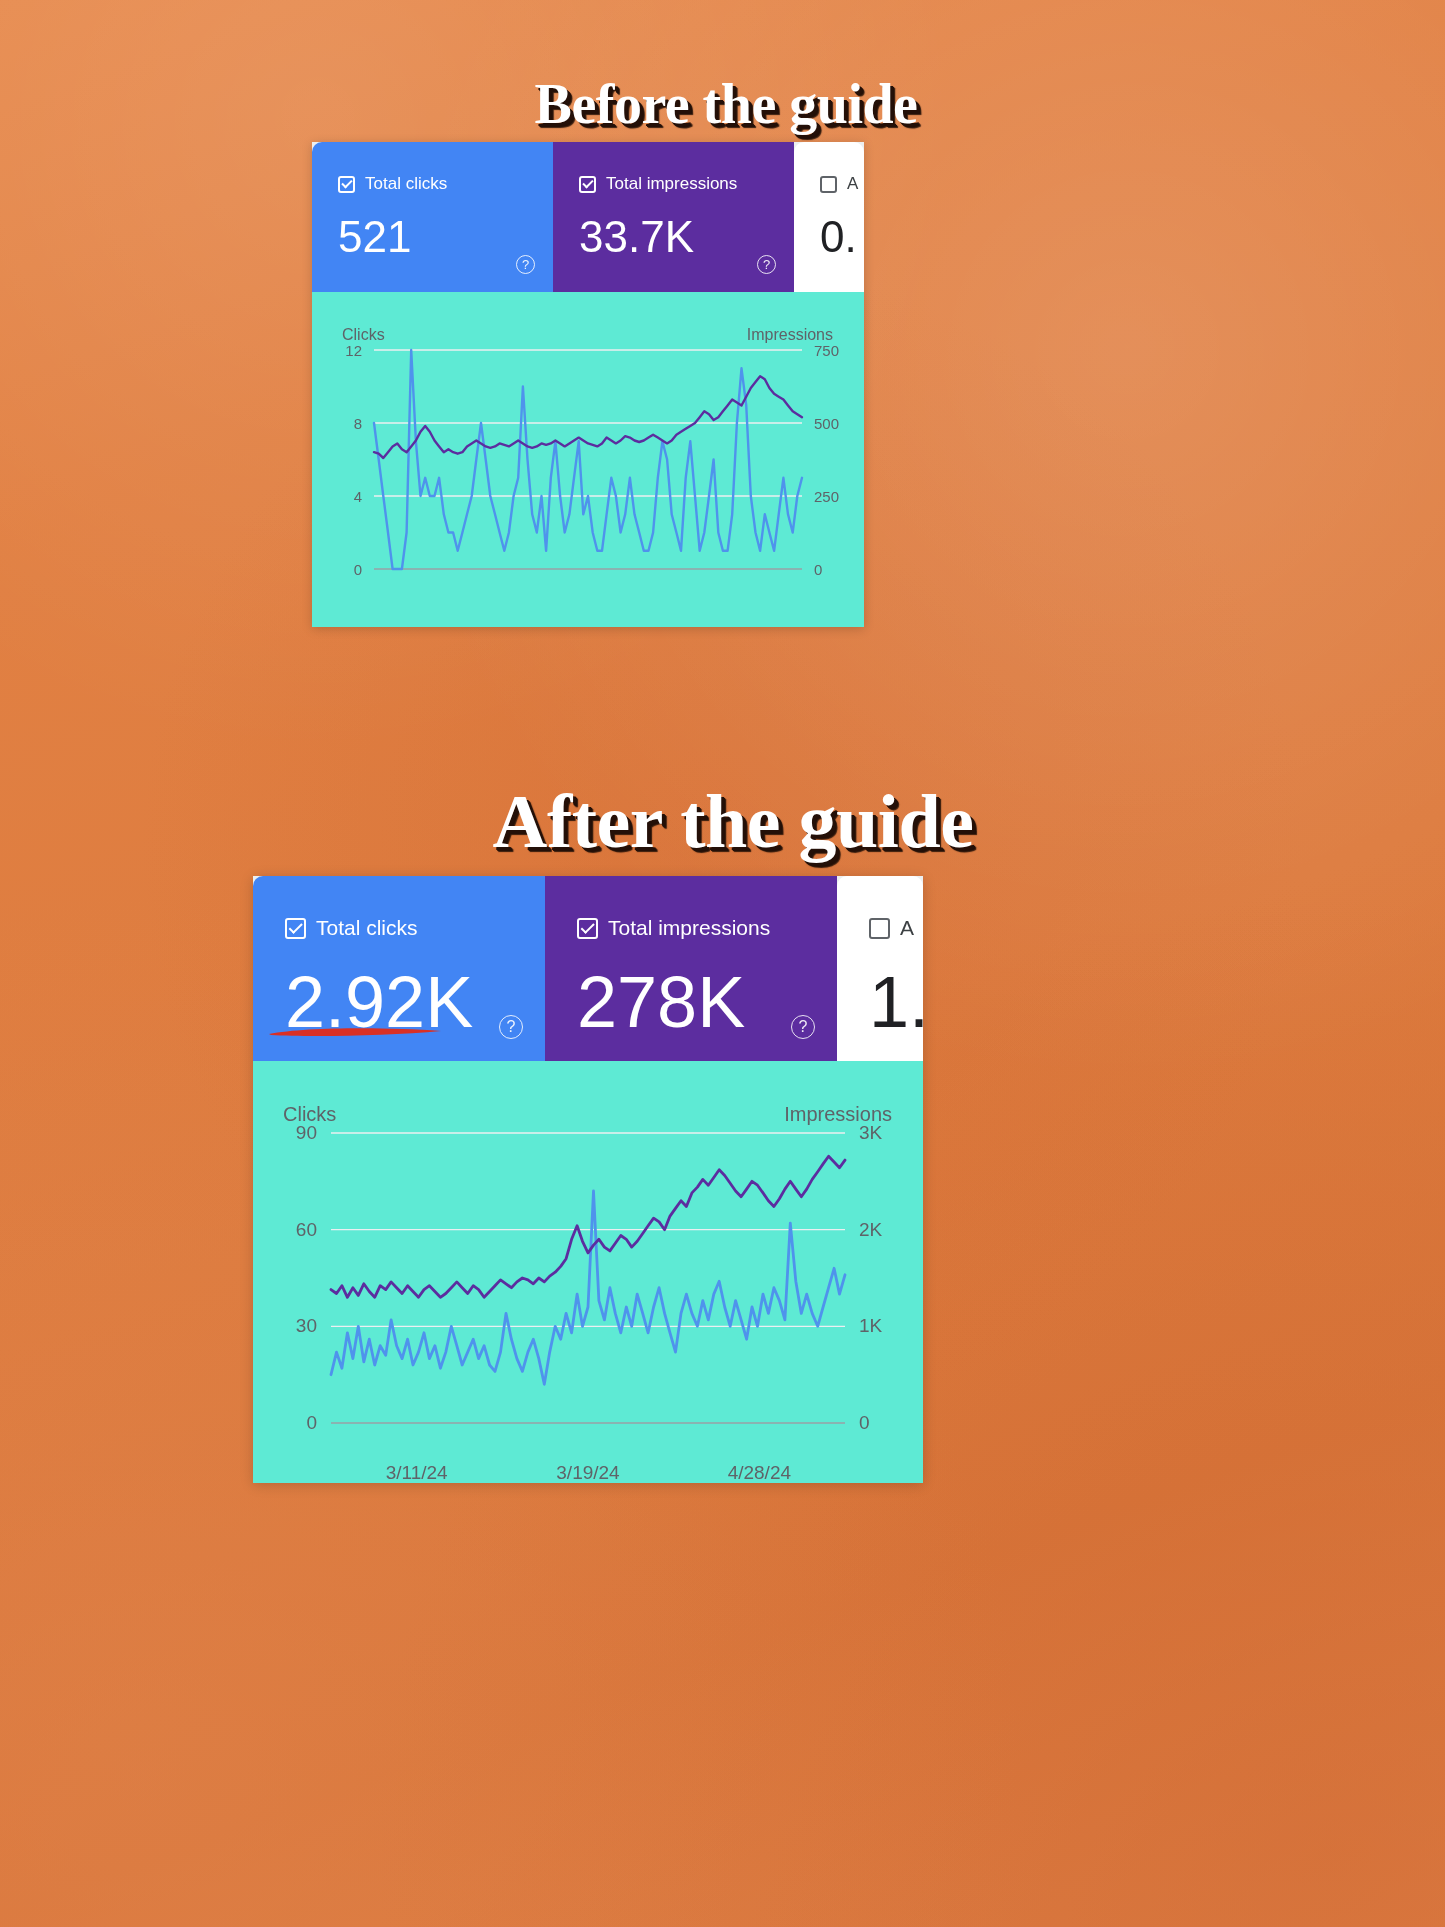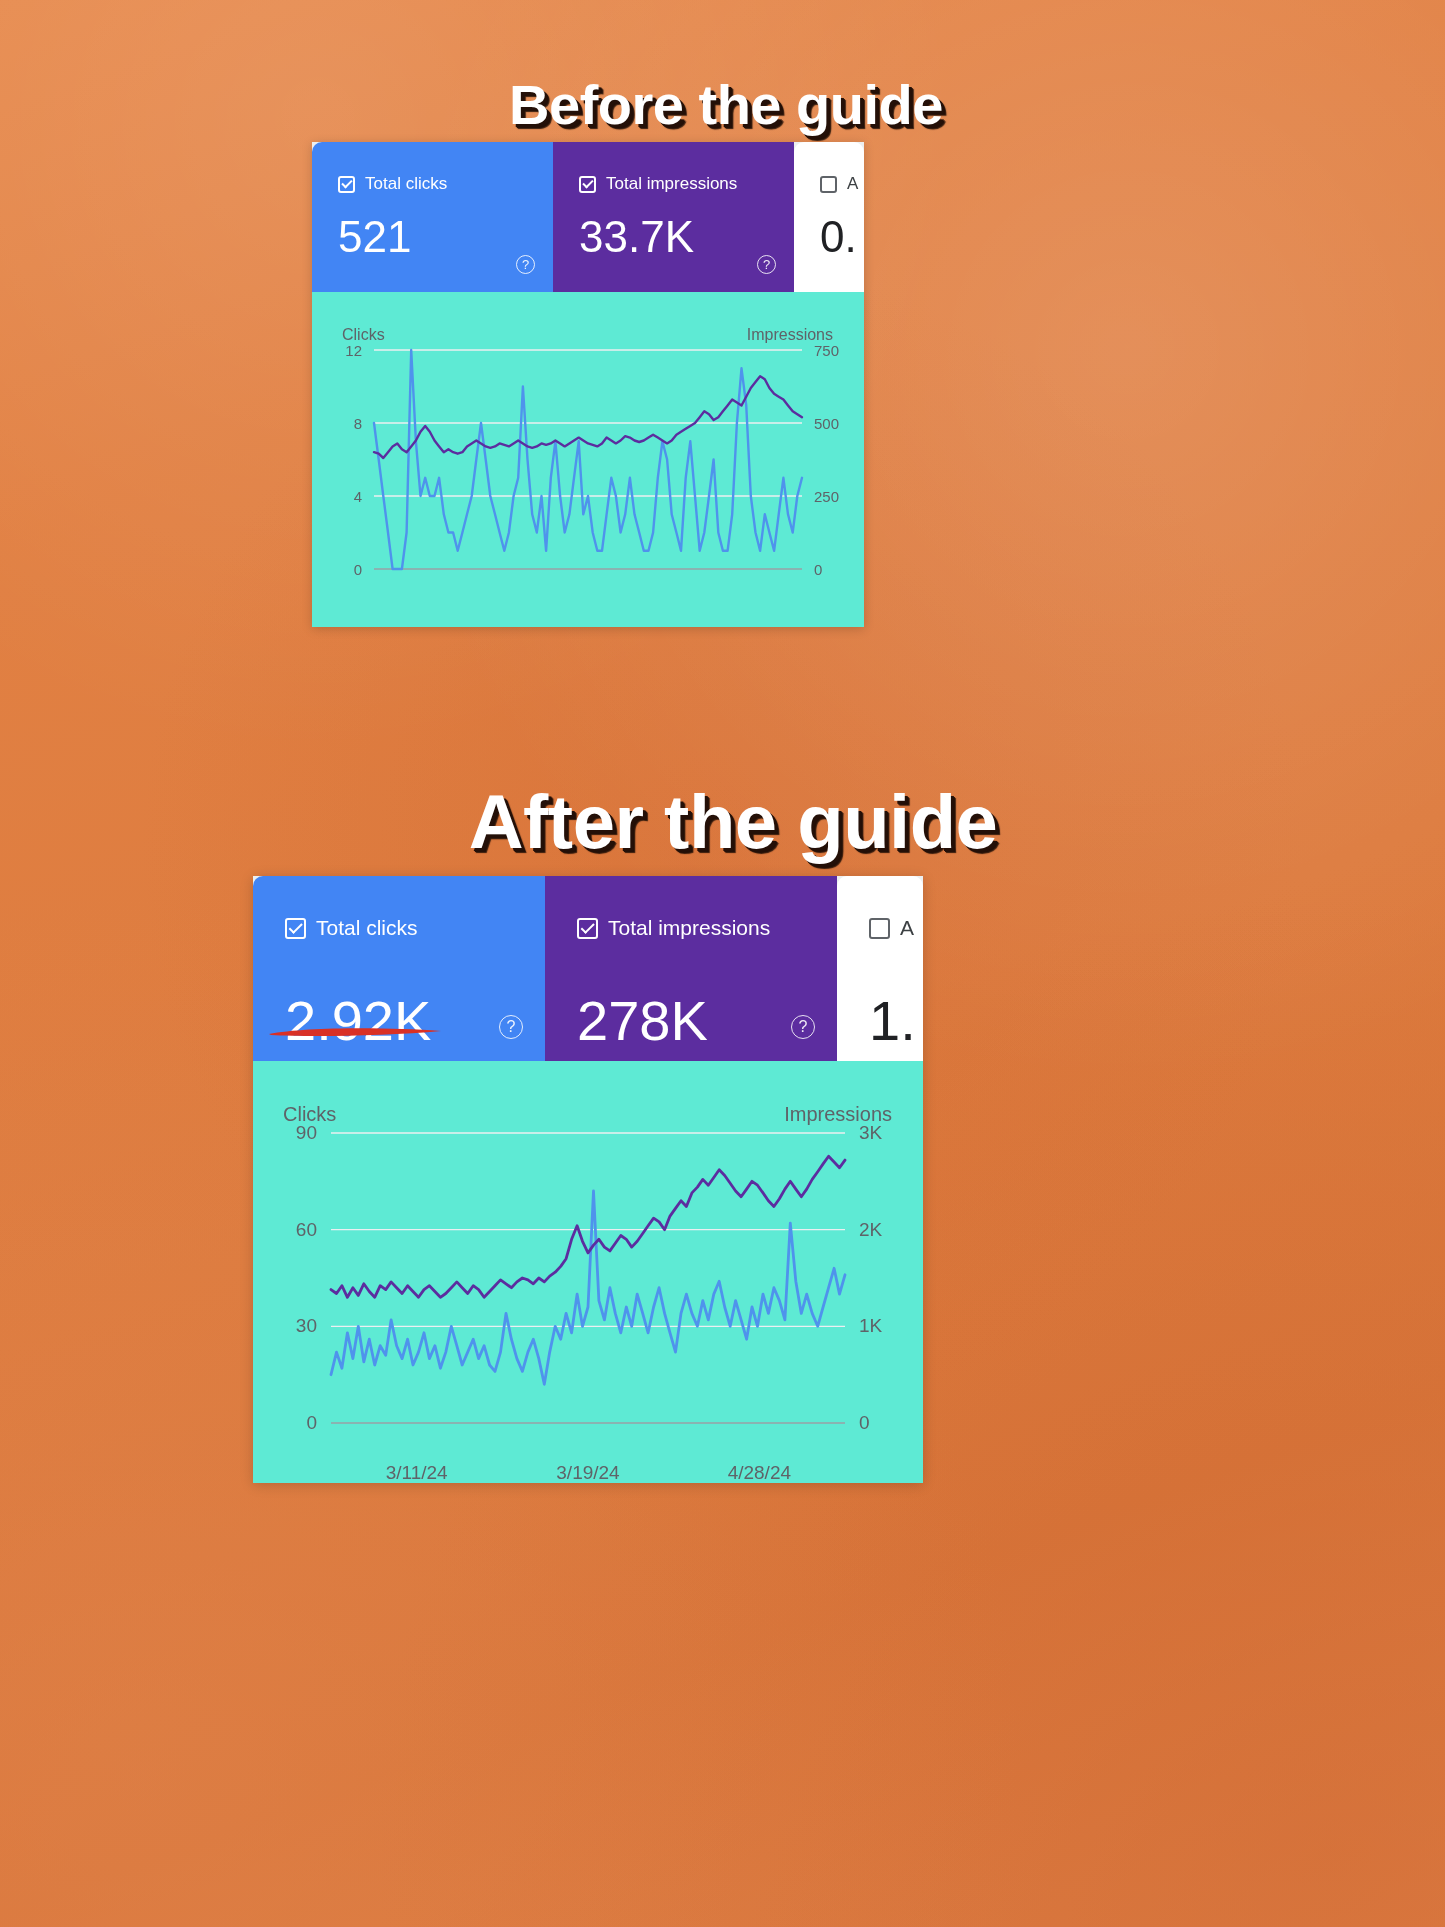--- a/index.html
+++ b/index.html
@@ -26,21 +26,21 @@
       radial-gradient(circle at 50% 44%, rgba(209,104,50,0.35) 0%, rgba(209,104,50,0.00) 45%),
       radial-gradient(circle at 10% 92%, rgba(225,133,78,0.45) 0%, rgba(225,133,78,0.00) 40%),
       radial-gradient(circle at 92% 96%, rgba(201,97,45,0.40) 0%, rgba(201,97,45,0.00) 42%),
       linear-gradient(160deg, #e78a4d 0%, #e4834550 22%, #dd7b3e 55%, #d9763a 78%, #e08046 100%);
   }
 
   
   .section-title {
     position: absolute;
     color: #ffffff;
-    font-family: Liberation Sans, sans-serif;
+    font-family: Liberation Serif, serif;
     font-weight: 700;
     white-space: nowrap;
     letter-spacing: -0.5px;
     text-shadow:
        3px 3px 0 #241008,
        4px 4px 0 #241008,
        5px 5px 1px rgba(25,10,3,0.85);
     padding-left: 7px;
   }
 
@@ -160,21 +160,21 @@
   .card.white .card-label { color: #3c4043; }
 
   .card-value {
     position: absolute;
     color: #ffffff;
     font-weight: 400;
     line-height: 1;
     white-space: nowrap;
   }
   #shot-before .card-value { left: 26px; top: 73px; font-size: 44px; }
-  #shot-after  .card-value { left: 32px; top: 90px; font-size: 56px; margin-top: 27px; }
+  #shot-after  .card-value { left: 32px; top: 90px; font-size: 72px; }
   .card.white .card-value { color: #202124; }
 
   .help {
     position: absolute;
     border-radius: 50%;
     border: 1.6px solid rgba(255,255,255,0.85);
     color: rgba(255,255,255,0.9);
     text-align: center;
     font-weight: 400;
     user-select: none;

